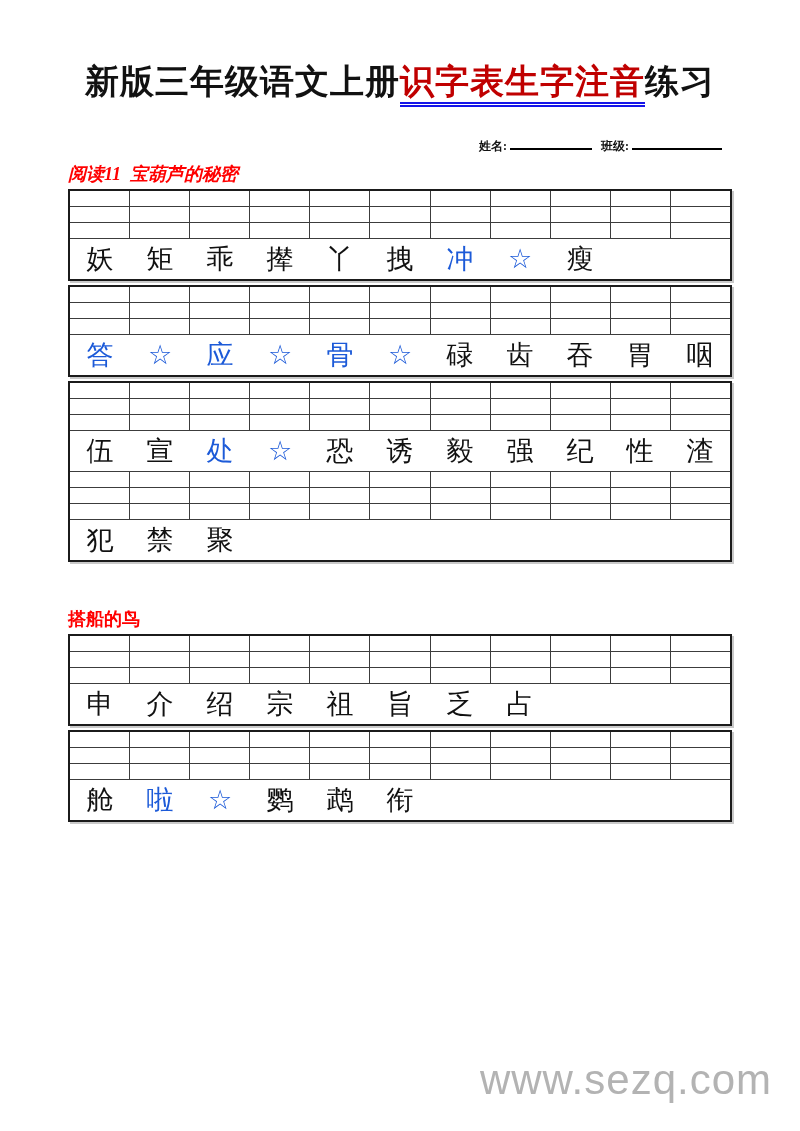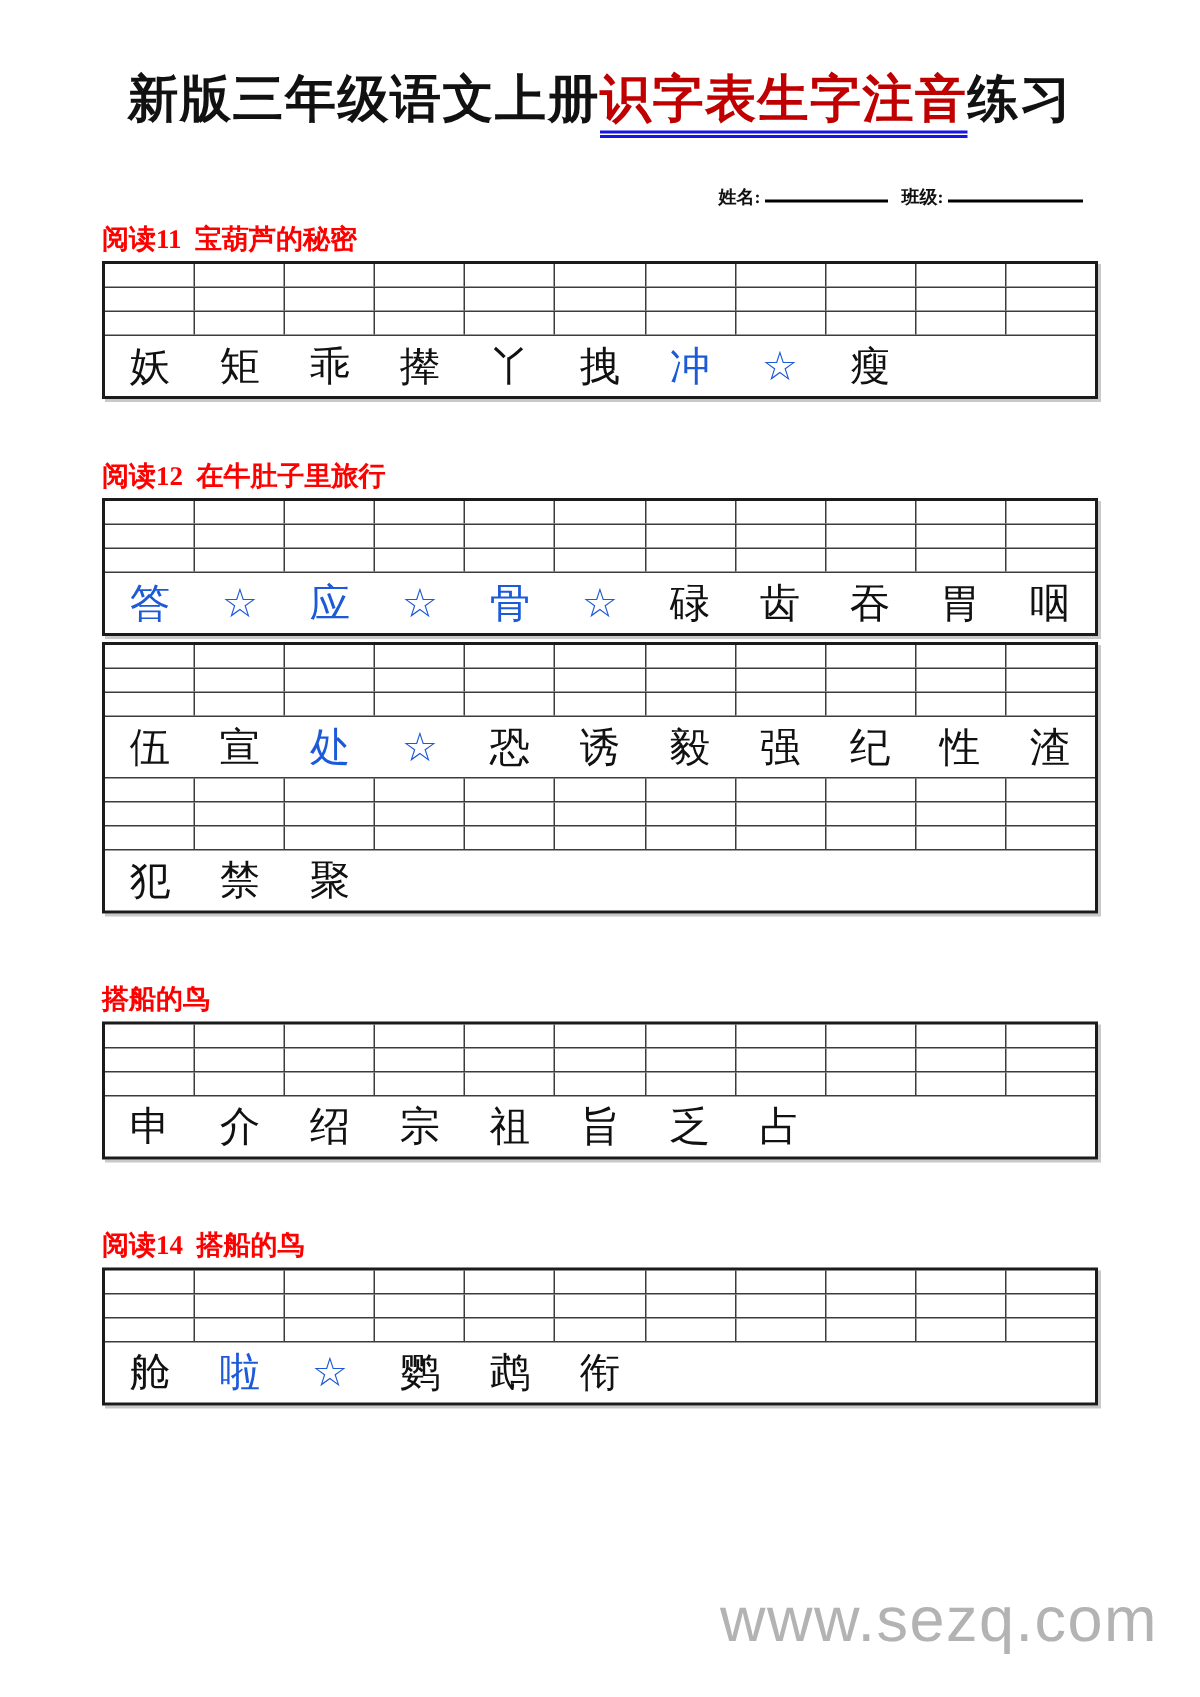--- a/index.html
+++ b/index.html
@@ -14,21 +14,21 @@
   html,body{margin:0;padding:0;background:#fff;}
   .page{
     position:relative;
     width:800px;height:1131px;
     margin:0 auto;
     background:#fff;
     overflow:hidden;
     font-family:"Liberation Serif","DejaVu Serif",serif;
     color:#111;
   }
-  .content{padding:0 68px;}
+  .content{padding:0 68px;margin-top:15px;}
 
   
   .title-row{
     padding-top:46px;
     text-align:center;
     font-size:34px;
     font-weight:bold;
     line-height:1.25;
     letter-spacing:1px;
     white-space:nowrap;
@@ -58,21 +58,21 @@
   .blank.clazz{width:90px;}
 
   
   .section-title{
     color:var(--header-red);
     font-weight:bold;
     font-size:18px;
     line-height:22px;
     white-space:pre;
   }
-  .mt-s11{margin-top:8px;}
+  .mt-s11{margin-top:8px;font-style:italic;}
   .mt-s12{margin-top:40px;}
   .mt-s13{margin-top:34px;}
   .mt-gd4{margin-top:46px;}
   .mt-s14{margin-top:46px;}
 
   
   .grid{
     margin-top:4px;
     border:2px solid var(--line-dark);
     box-shadow:2px 2px 0 #c9c9c9;
@@ -170,21 +170,20 @@
           <div class="slot">丫</div>
           <div class="slot">拽</div>
           <div class="slot blue">冲</div>
           <div class="slot blue">☆</div>
           <div class="slot">瘦</div>
           <div class="slot"></div>
           <div class="slot"></div>
         </div>
       </div>
 
-    <div class="section-title mt-s12">阅读12  在牛肚子里旅行</div>
     <div class="grid">
         <div class="thin-row">
           <div class="cell"></div>
           <div class="cell"></div>
           <div class="cell"></div>
           <div class="cell"></div>
           <div class="cell"></div>
           <div class="cell"></div>
           <div class="cell"></div>
           <div class="cell"></div>
@@ -389,21 +388,20 @@
           <div class="slot">祖</div>
           <div class="slot">旨</div>
           <div class="slot">乏</div>
           <div class="slot">占</div>
           <div class="slot"></div>
           <div class="slot"></div>
           <div class="slot"></div>
         </div>
       </div>
 
-    <div class="section-title mt-s14">阅读14  搭船的鸟</div>
     <div class="grid">
         <div class="thin-row">
           <div class="cell"></div>
           <div class="cell"></div>
           <div class="cell"></div>
           <div class="cell"></div>
           <div class="cell"></div>
           <div class="cell"></div>
           <div class="cell"></div>
           <div class="cell"></div>

